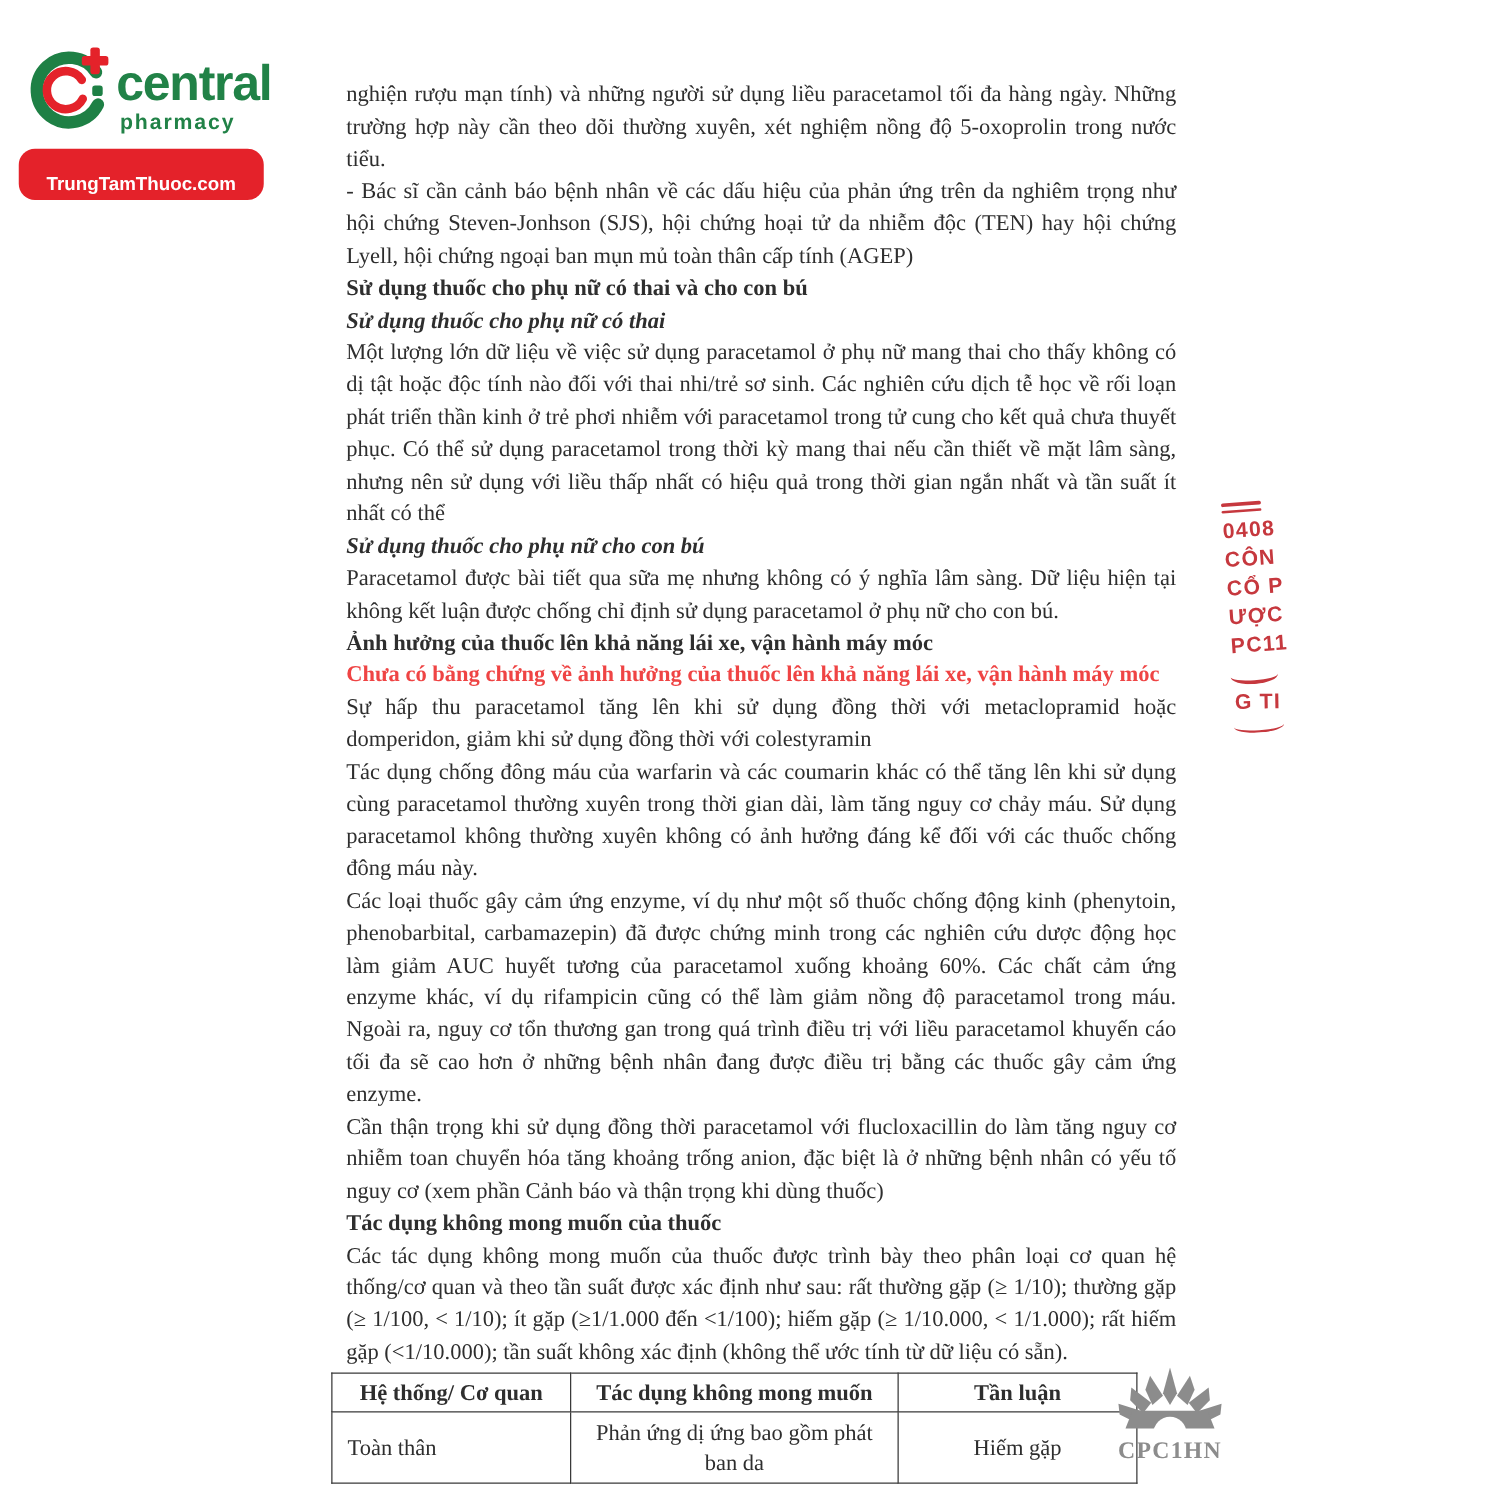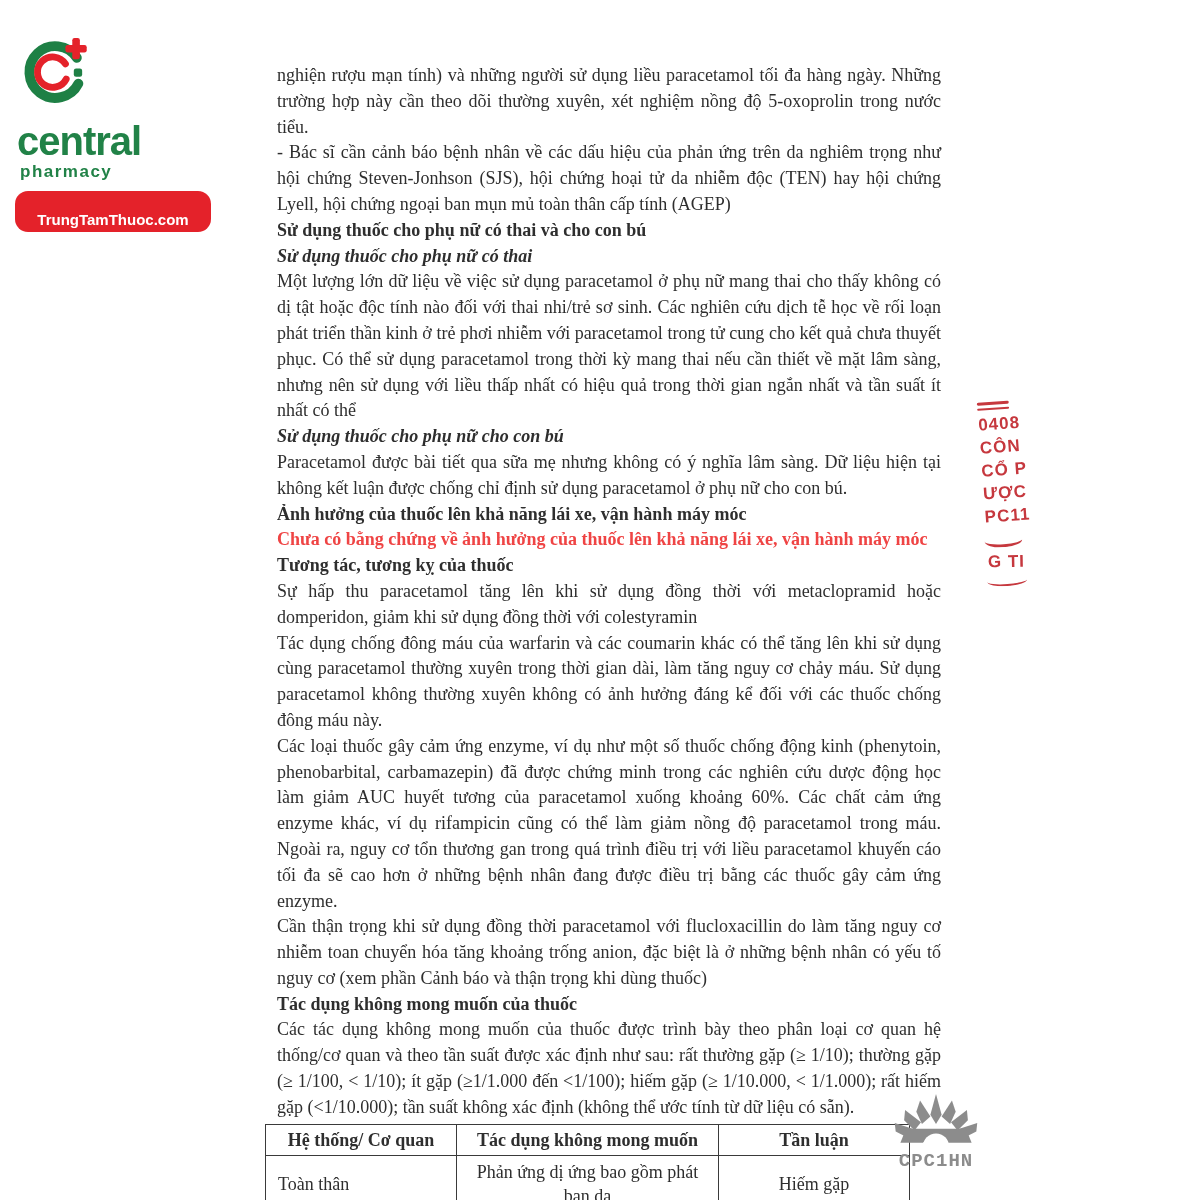--- a/index.html
+++ b/index.html
@@ -2,21 +2,21 @@
 <html><head>
 <meta charset="utf-8">
 <style>
   html,body{margin:0;padding:0;}
   body{
     width:1200px;height:1200px;position:relative;background:#ffffff;
     font-family:"Liberation Serif","DejaVu Serif",serif;overflow:hidden;
   }
   
   .logo{position:absolute;left:13px;top:36px;width:220px;font-family:"Liberation Sans","DejaVu Sans",sans-serif;}
-  .logo-row{display:flex;align-items:flex-start;flex-direction:column;}
+  .logo-row{display:flex;align-items:flex-start;}
   .cicon{width:76px;height:74px;flex:0 0 auto;}
   .brand-block{margin-left:4px;margin-top:12px;}
   .brand{font-weight:700;font-size:40px;line-height:38px;letter-spacing:-1px;color:#218247;}
   .tagline{font-weight:700;font-size:17px;letter-spacing:1.5px;color:#218247;margin-top:2px;padding-left:3px;}
   .pill{margin-top:9px;margin-left:2px;background:#e4222a;color:#ffffff;border-radius:13px;
         width:196px;text-align:center;font-weight:700;font-size:15px;padding:20px 0 4px;}
   
   .content{position:absolute;left:277px;top:63px;width:664px;
            font-size:18px;line-height:25.8px;color:#2e2e2e;text-align:justify;}
   p.blk{margin:0;padding:0;}
@@ -37,21 +37,21 @@
          font-family:"Liberation Sans","DejaVu Sans",sans-serif;font-weight:700;
          transform:rotate(-4deg);}
   .sline{height:2.5px;background:#c6383e;width:32px;margin:3px 0;border-radius:2px;}
   .frag{font-size:17px;line-height:23px;letter-spacing:1px;white-space:nowrap;}
   .scurve{width:38px;height:11px;border-bottom:3px solid #c6383e;border-radius:0 0 55% 55%;margin:6px 0 3px -2px;}
   .scurve2{width:40px;height:9px;border-bottom:2.5px solid #c6383e;border-radius:0 0 55% 55%;margin:2px 0 0 -2px;}
   .frag-last{transform:rotate(3deg);margin-top:2px;}
   
   .footer{position:absolute;left:870px;top:1094px;width:132px;text-align:center;}
   .footer svg{width:92px;height:60px;display:block;margin:0 auto;}
-  .cpct{font-family:Liberation Mono, monospace;font-weight:700;
+  .cpct{font-family:Liberation Serif, serif;font-weight:700;
         font-size:19px;letter-spacing:1px;color:#8c8c8c;margin-top:-4px;}
 </style>
 </head>
 <body>
 
 <div class="logo">
   <div class="logo-row">
     <svg class="cicon" viewBox="0 0 100 96">
 
       <path d="M 84 28 A 34 34 0 1 0 86 62" fill="none" stroke="#1e8045" stroke-width="13" stroke-linecap="round"></path>
@@ -75,21 +75,20 @@
   <div>
       <p class="blk body"><span>nghiện rượu mạn tính) và những người sử dụng liều paracetamol tối đa hàng ngày. Những trường hợp này cần theo dõi thường xuyên, xét nghiệm nồng độ 5-oxoprolin trong nước tiểu.</span></p>
       <p class="blk body"><span>- Bác sĩ cần cảnh báo bệnh nhân về các dấu hiệu của phản ứng trên da nghiêm trọng như hội chứng Steven-Jonhson (SJS), hội chứng hoại tử da nhiễm độc (TEN) hay hội chứng Lyell, hội chứng ngoại ban mụn mủ toàn thân cấp tính (AGEP)</span></p>
       <p class="blk bold"><span>Sử dụng thuốc cho phụ nữ có thai và cho con bú</span></p>
       <p class="blk bolditalic"><span>Sử dụng thuốc cho phụ nữ có thai</span></p>
       <p class="blk body"><span>Một lượng lớn dữ liệu về việc sử dụng paracetamol ở phụ nữ mang thai cho thấy không có dị tật hoặc độc tính nào đối với thai nhi/trẻ sơ sinh. Các nghiên cứu dịch tễ học về rối loạn phát triển thần kinh ở trẻ phơi nhiễm với paracetamol trong tử cung cho kết quả chưa thuyết phục. Có thể sử dụng paracetamol trong thời kỳ mang thai nếu cần thiết về mặt lâm sàng, nhưng nên sử dụng với liều thấp nhất có hiệu quả trong thời gian ngắn nhất và tần suất ít nhất có thể</span></p>
       <p class="blk bolditalic"><span>Sử dụng thuốc cho phụ nữ cho con bú</span></p>
       <p class="blk body"><span>Paracetamol được bài tiết qua sữa mẹ nhưng không có ý nghĩa lâm sàng. Dữ liệu hiện tại không kết luận được chống chỉ định sử dụng paracetamol ở phụ nữ cho con bú.</span></p>
       <p class="blk bold"><span>Ảnh hưởng của thuốc lên khả năng lái xe, vận hành máy móc</span></p>
       <p class="blk gray"><span>Chưa có bằng chứng về ảnh hưởng của thuốc lên khả năng lái xe, vận hành máy móc</span></p>
-      <p class="blk bold"><span>Tương tác, tương kỵ của thuốc</span></p>
       <p class="blk body"><span>Sự hấp thu paracetamol tăng lên khi sử dụng đồng thời với metaclopramid hoặc domperidon, giảm khi sử dụng đồng thời với colestyramin</span></p>
       <p class="blk body"><span>Tác dụng chống đông máu của warfarin và các coumarin khác có thể tăng lên khi sử dụng cùng paracetamol thường xuyên trong thời gian dài, làm tăng nguy cơ chảy máu. Sử dụng paracetamol không thường xuyên không có ảnh hưởng đáng kể đối với các thuốc chống đông máu này.</span></p>
       <p class="blk body"><span>Các loại thuốc gây cảm ứng enzyme, ví dụ như một số thuốc chống động kinh (phenytoin, phenobarbital, carbamazepin) đã được chứng minh trong các nghiên cứu dược động học làm giảm AUC huyết tương của paracetamol xuống khoảng 60%. Các chất cảm ứng enzyme khác, ví dụ rifampicin cũng có thể làm giảm nồng độ paracetamol trong máu. Ngoài ra, nguy cơ tổn thương gan trong quá trình điều trị với liều paracetamol khuyến cáo tối đa sẽ cao hơn ở những bệnh nhân đang được điều trị bằng các thuốc gây cảm ứng enzyme.</span></p>
       <p class="blk body"><span>Cần thận trọng khi sử dụng đồng thời paracetamol với flucloxacillin do làm tăng nguy cơ nhiễm toan chuyển hóa tăng khoảng trống anion, đặc biệt là ở những bệnh nhân có yếu tố nguy cơ (xem phần </span><span class="sb">Cảnh báo và thận trọng khi dùng thuốc</span><span>)</span></p>
       <p class="blk bold"><span>Tác dụng không mong muốn của thuốc</span></p>
       <p class="blk body"><span>Các tác dụng không mong muốn của thuốc được trình bày theo phân loại cơ quan hệ thống/cơ quan và theo tần suất được xác định như sau: rất thường gặp (≥ 1/10); thường gặp (≥ 1/100, &lt; 1/10); ít gặp (≥1/1.000 đến &lt;1/100); hiếm gặp (≥ 1/10.000, &lt; 1/1.000); rất hiếm gặp (&lt;1/10.000); tần suất không xác định (không thể ước tính từ dữ liệu có sẵn).</span></p>
     </div>
 
   <table class="adr">
     <thead>

